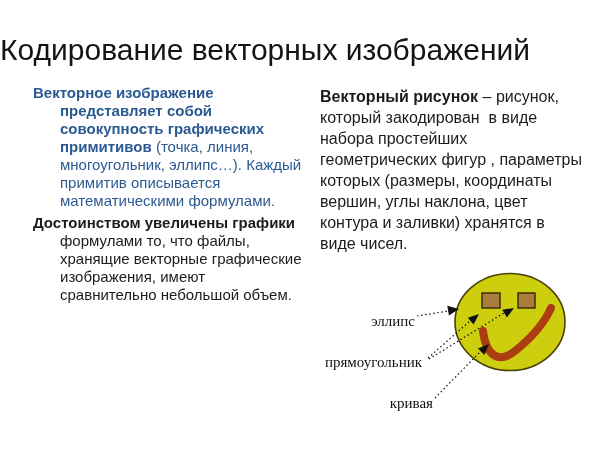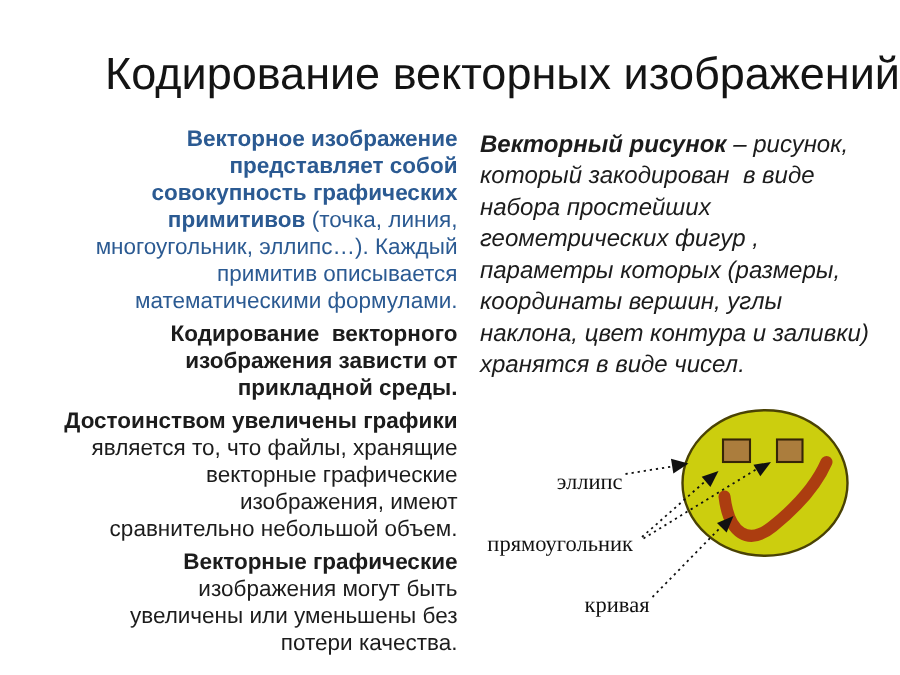--- a/index.html
+++ b/index.html
@@ -1,38 +1,38 @@
 <!DOCTYPE html>
 <html><head>
 <meta charset="utf-8">
 <style>
   html,body{margin:0;padding:0;background:#888;}
   .slide{
     position:relative;width:600px;height:450px;background:#ffffff;
     overflow:hidden;font-family:"Liberation Sans",sans-serif;color:#1c1c1c;
   }
   .title{
-    position:absolute;top:33px;left:0;width:600px;text-align:right;
+    position:absolute;top:33px;left:0;width:600px;text-align:left;
     font-size:30px;font-weight:400;letter-spacing:0;color:#141414;margin:0;
   }
   .col-left{
     position:absolute;left:33px;top:84px;width:272px;
     font-size:15px;line-height:18px;
   }
   .col-left p{
-    margin:0 0 4px 0;padding-left:27px;text-indent:-27px;white-space:pre-wrap;text-align:right;
+    margin:0 0 4px 0;padding-left:27px;text-indent:-27px;white-space:pre-wrap;
   }
   .col-left p b{font-weight:700;}
   .para-blue{color:#2b5a92;}
   .para-black{color:#1c1c1c;}
   .col-right{
     position:absolute;left:320px;top:86px;width:263px;
     font-size:16px;line-height:21px;color:#1c1c1c;
   }
-  .col-right p{margin:0;white-space:pre-wrap;font-style:italic;}
+  .col-right p{margin:0;white-space:pre-wrap;}
   .figure{
     position:absolute;left:300px;top:260px;width:300px;height:200px;
   }
   .figure svg{display:block;width:300px;height:200px;}
   .face-ellipse{stroke:#4a4204;stroke-width:1.6;}
   .eye-rect{stroke:#362507;stroke-width:1.4;}
   .smile-path{fill:none;stroke-linecap:round;stroke-width:8;}
   .arrow-line{stroke:#111111;stroke-width:1.2;stroke-dasharray:1.5 2.6;fill:none;}
   .arrow-head{fill:#111111;stroke:none;}
   .fig-label{
@@ -42,23 +42,21 @@
 </style>
 </head>
 <body>
 
 <div class="slide">
 
   <h1 class="title">Кодирование векторных изображений</h1>
 
   <div class="col-left">
     <p class="para-blue"><b>Векторное изображение представляет собой совокупность графических примитивов</b><span> (точка, линия, многоугольник, эллипс…). Каждый примитив описывается математическими формулами.</span></p>
-    <p class="para-black"><b>Кодирование  векторного изображения зависти от прикладной среды.</b><span></span></p>
-    <p class="para-black"><b>Достоинством увеличены графики</b><span> является то, что файлы, хранящие векторные графические изображения, имеют сравнительно небольшой объем.</span></p>
-    <p class="para-black"><b>Векторные графические</b><span> изображения могут быть увеличены или уменьшены без потери качества.</span></p>
+    <p class="para-black"><b>Достоинством увеличены графики</b><span> формулами то, что файлы, хранящие векторные графические изображения, имеют сравнительно небольшой объем.</span></p>
   </div>
 
   <div class="col-right">
     <p><b>Векторный рисунок</b><span> – рисунок, который закодирован  в виде набора простейших геометрических фигур , параметры которых (размеры, координаты вершин, углы наклона, цвет контура и заливки) хранятся в виде чисел.</span></p>
   </div>
 
   <div class="figure">
     <svg viewBox="0 0 300 200" xmlns="http://www.w3.org/2000/svg">
 
       <ellipse class="face-ellipse" cx="210" cy="62" rx="55" ry="48.5" fill="#ccce0e"></ellipse>

